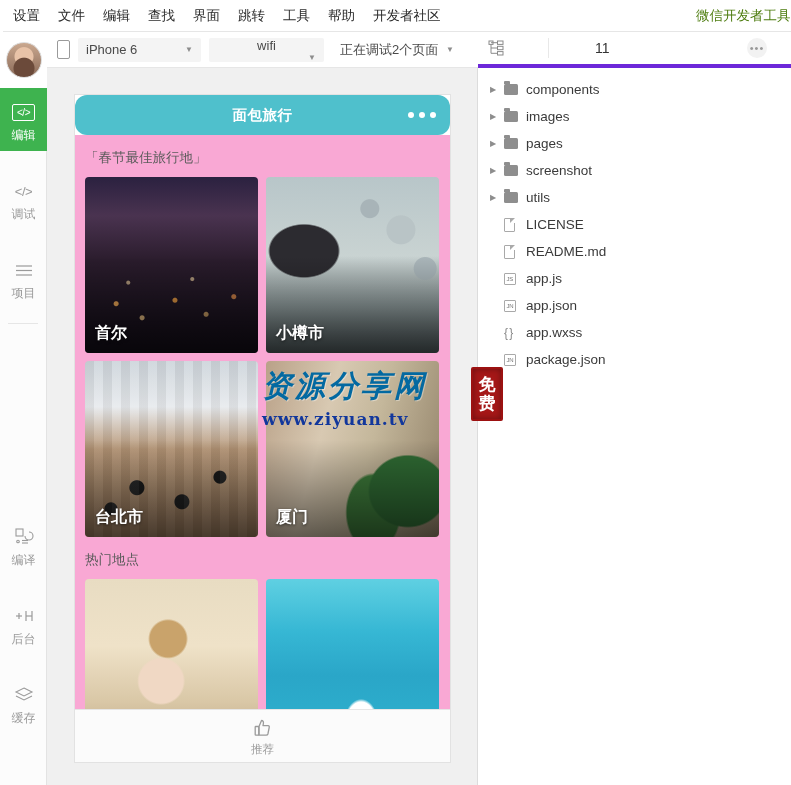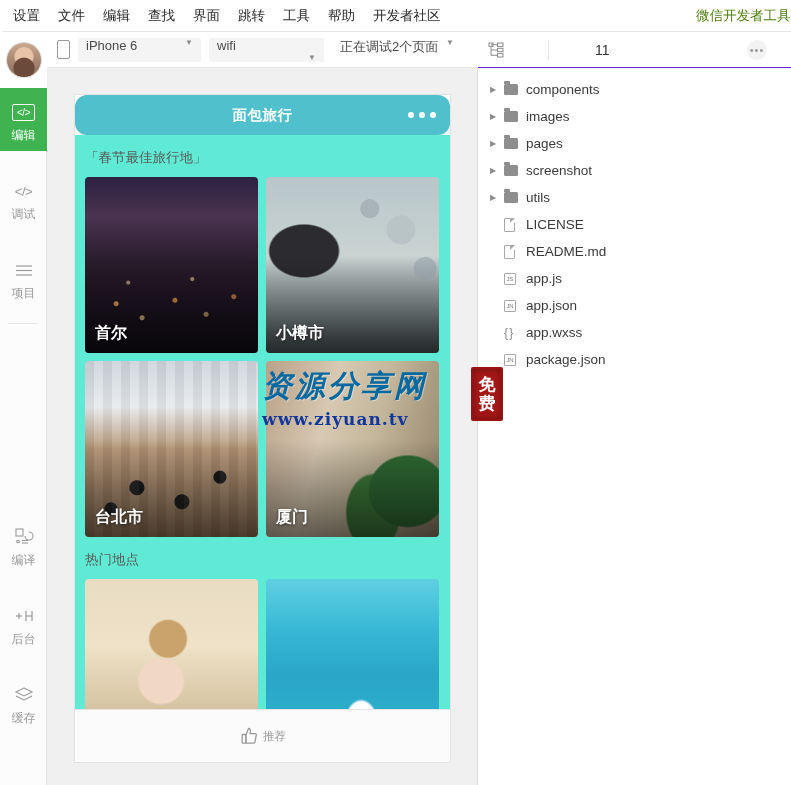--- a/index.html
+++ b/index.html
@@ -75,21 +75,21 @@
     box-shadow: 0 0 0 1px #e2e2e2;
   }
   .nav {
     height: 40px; background: #4fc0cc; position: relative;
     display: flex; align-items: center; justify-content: center; border-radius: 12px;
   }
   .nav .navtitle { color: #fff; font-size: 14.5px; font-weight: bold; letter-spacing: .5px; }
   .nav .dots { position: absolute; right: 14px; top: 50%; transform: translateY(-50%); display: flex; gap: 5px; }
   .nav .dots i { width: 6px; height: 6px; border-radius: 50%; background: #fff; display: block; }
 
-  .scroll { height: 627px; position: relative; background: #5eead4; overflow: hidden; }
+  .scroll { height: 627px; position: relative; background: #f9a8d4; overflow: hidden; }
   .sec-title { font-size: 13.5px; color: #5b5b5b; padding: 14px 10px 10px 10px; }
   .grid { display: flex; flex-wrap: wrap; gap: 8px; padding: 0 10px; }
   .card {
     position: relative; width: 173px; height: 176px; border-radius: 4px;
     overflow: hidden; cursor: pointer;
   }
   .card .cap {
     position: absolute; left: 10px; bottom: 9px; color: #fff;
     font-size: 16px; font-weight: bold; text-shadow: 0 1px 3px rgba(0,0,0,.6);
   }
@@ -144,34 +144,34 @@
     background:
       radial-gradient(ellipse at 55% 84%, #ffffff 0 16px, rgba(0,0,0,0) 18px),
       linear-gradient(#5fd0e2 0%, #36b7d4 30%, #2aa6c8 55%, #2fb4cf 100%);
   }
   .tabbar {
     position: absolute; left: 0; bottom: 0; width: 375px; height: 53px;
     background: #fbfbfb; border-top: 1px solid #e6e6e6;
     display: flex;
   }
   .tab {
-    flex: 1; display: flex; align-items: center;
+    flex: 1; display: flex; flex-direction: column; align-items: center;
     justify-content: center; gap: 2px; cursor: pointer;
   }
   .tab .ticon { height: 24px; display: flex; align-items: center; justify-content: center; }
   .tab .tlbl { font-size: 11.5px; color: #9b9b9b; }
   .tab.active .tlbl { color: #52c0cb; }
 
   
   .right {
     position: absolute; left: 478px; top: 32px; width: 313px; height: 753px;
     background: #ffffff;
   }
   .right-head {
-    height: 36px; border-bottom: 1px solid #6d28d9;
+    height: 36px; border-bottom: 4px solid #6d28d9;
     display: flex; align-items: center; padding: 0 10px 0 6px; position: relative; gap: 36px;
   }
   .right-head .treeicon { width: 24px; display: flex; justify-content: center; color: #8a8a8a; }
   .right-head .vsep { width: 1px; height: 20px; background: #e8e8e8; margin: 0 10px 0 4px; }
   .right-head .cnt { font-size: 14px; color: #333; }
   .right-head .more {
     position: absolute; right: 24px; top: 50%; transform: translateY(-50%);
     width: 20px; height: 20px; border-radius: 50%; background: #f2f2f2;
     display: flex; align-items: center; justify-content: center;
     font-size: 11px; color: #999; letter-spacing: 1px; cursor: pointer;
@@ -240,21 +240,21 @@
   .toolbar {
     position: absolute; left: 47px; top: 32px; width: 431px; height: 36px;
     background: #fff; border-bottom: 1px solid #e6e6e6;
     display: flex; align-items: center;
   }
   .tb-phone {
     width: 13px; height: 19px; border: 1.5px solid #9a9a9a; border-radius: 2px;
     margin-left: 10px;
   }
   .tb-sel {
-    height: 24px; display: flex; background: #f4f4f4;
+    height: 24px; display: flex; align-items: center; background: #f4f4f4;
     margin-left: 8px; padding: 0 8px; font-size: 13px; color: #4a4a4a;
     border-radius: 2px; cursor: pointer; position: relative;
   }
   .tb-sel .caret {
     margin-left: auto; padding-left: 16px; font-size: 8px; color: #8d8d8d;
   }
   .tb-sel.w1 { width: 123px; }
   .tb-sel.w2 { width: 115px; flex-direction: column; }
   .tb-sel.w3 { width: 130px; background: transparent; }
   .tb-sel.w3 .caret { padding-left: 6px; }

